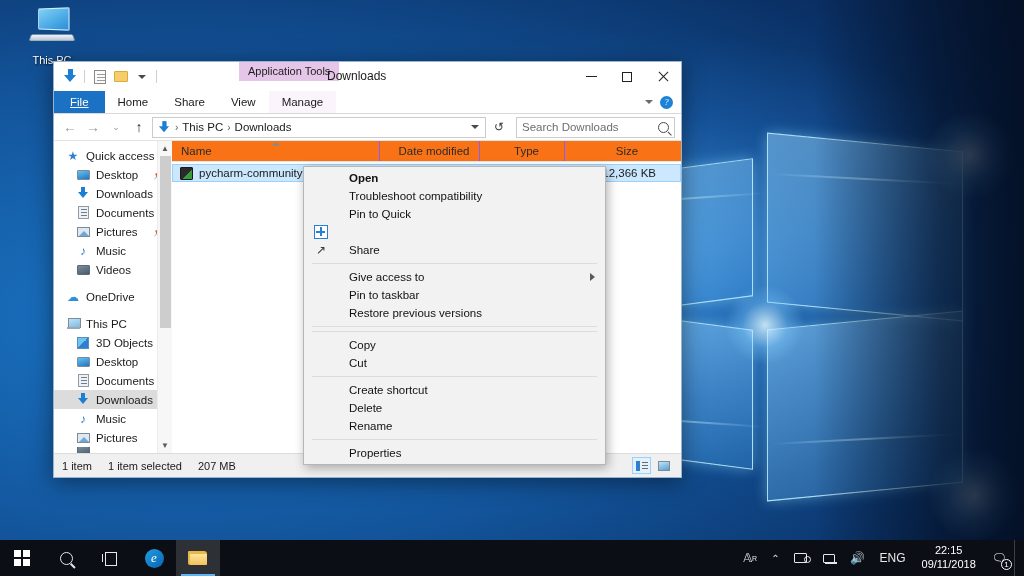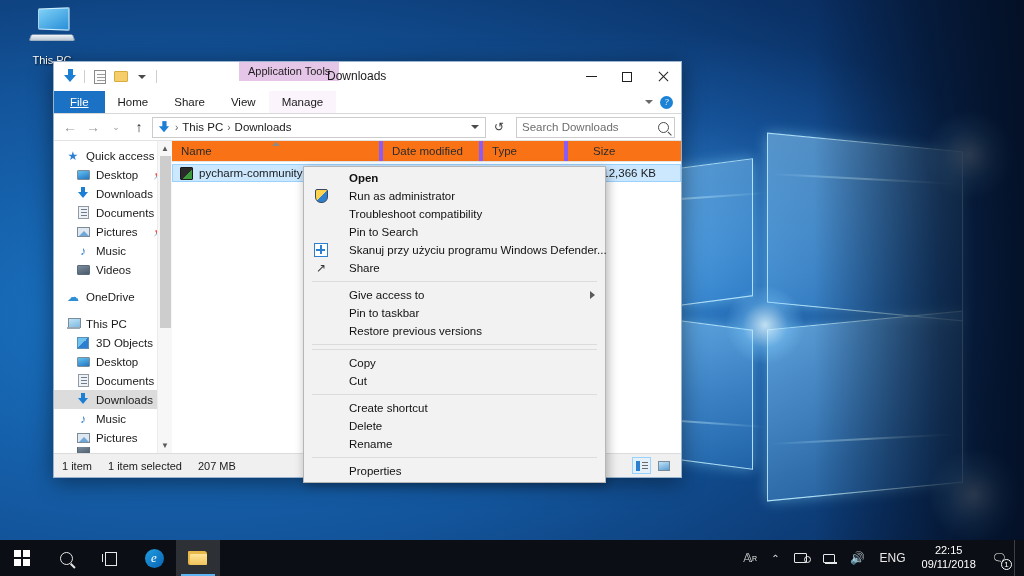--- a/index.html
+++ b/index.html
@@ -218,21 +218,21 @@
 
   .listpane { flex: 1; background: #fff; position: relative; min-width: 0; }
   .col-head {
     height: 21px; display: flex; align-items: center;
     border-bottom: 1px solid #e5e5e5; background: #f97316; position: relative;
   }
   .col {
     font-size: 11.5px; color: #2b2b2b; padding-left: 9px; position: relative;
     height: 100%; display: flex; align-items: center; cursor: default;
   }
-  .col + .col { border-left: 4px solid #8b5cf6; }
+  .col + .col { border-left: 1px solid #8b5cf6; justify-content: center; }
   .col .sortmark {
     position: absolute; left: 50%; top: 1px; transform: translateX(-50%);
     width: 0; height: 0; border-left: 4px solid transparent; border-right: 4px solid transparent;
     border-bottom: 4px solid #8a8a8a;
   }
   .file-row {
     height: 18px; display: flex; align-items: center;
     background: #cce8ff; border: 1px solid #99d1ff; margin: 2px 0 0 0;
     font-size: 11.5px; color: #1a1a1a; cursor: default;
   }
@@ -632,38 +632,31 @@
     </div>
   </div>
 </div>
 
 <div id="ctxmenu">
   <div class="cm-item bold">
     <span class="cm-ico"></span>
     <span class="cm-label">Open</span>
   </div>
   <div class="cm-item">
-    <span class="cm-ico">
-        <span class="shield"></span>
-      </span>
-    <span class="cm-label">Run as administrator</span>
-  </div>
-  <div class="cm-item">
     <span class="cm-ico"></span>
     <span class="cm-label">Troubleshoot compatibility</span>
   </div>
   <div class="cm-item">
     <span class="cm-ico"></span>
-    <span class="cm-label">Pin to Search</span>
+    <span class="cm-label">Pin to Quick</span>
   </div>
   <div class="cm-item">
     <span class="cm-ico">
         <span class="defender"></span>
       </span>
-    <span class="cm-label">Skanuj przy użyciu programu Windows Defender...</span>
   </div>
   <div class="cm-item">
     <span class="cm-ico">
         <span class="share-ico">↗</span>
       </span>
     <span class="cm-label">Share</span>
   </div>
   <div class="cm-sep"></div>
   <div class="cm-item">
     <span class="cm-ico"></span>

